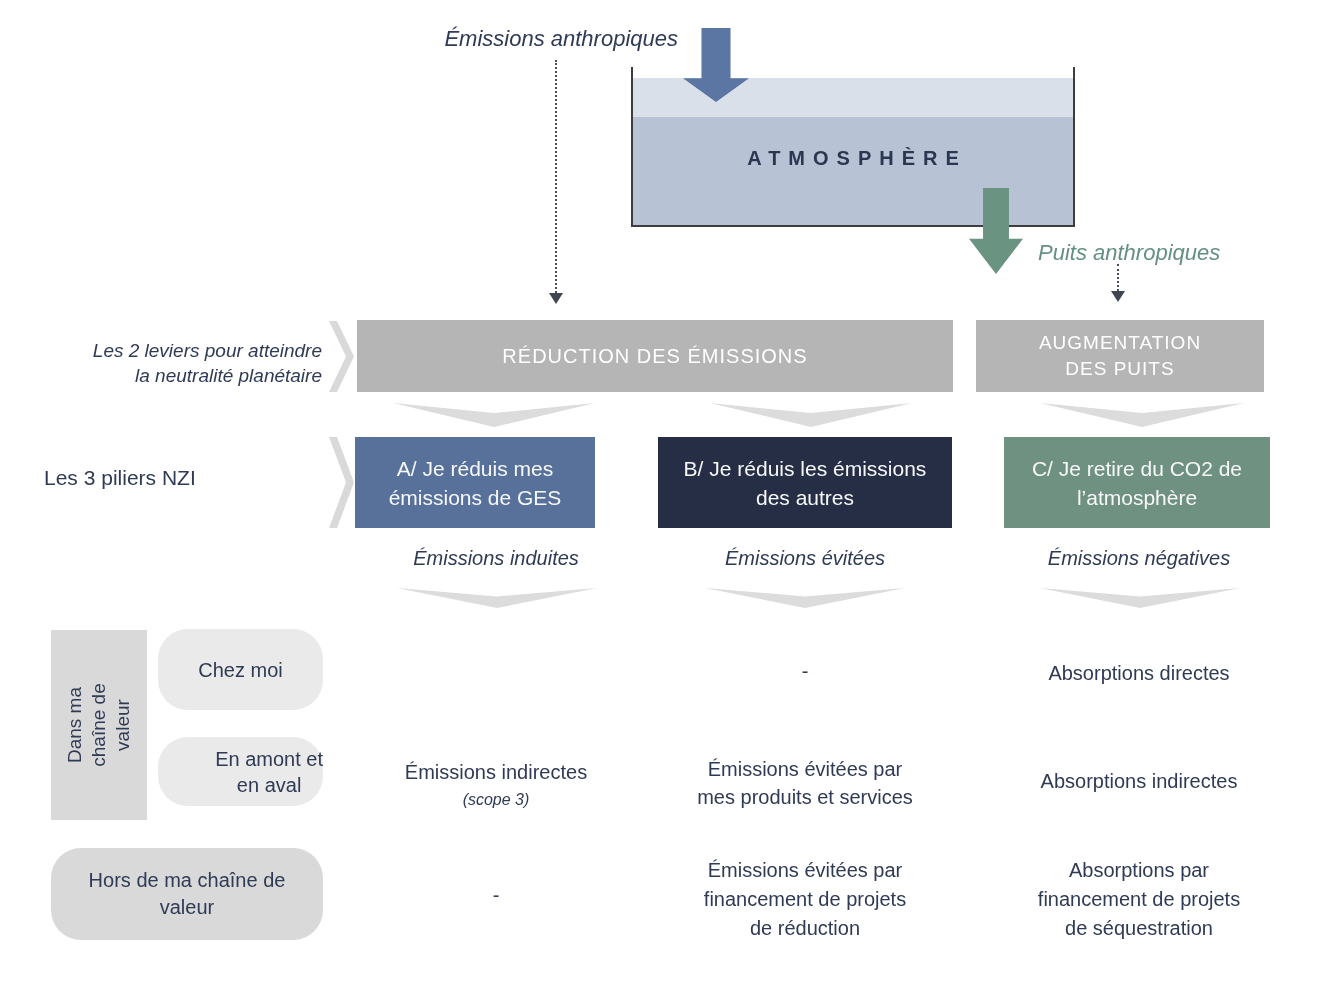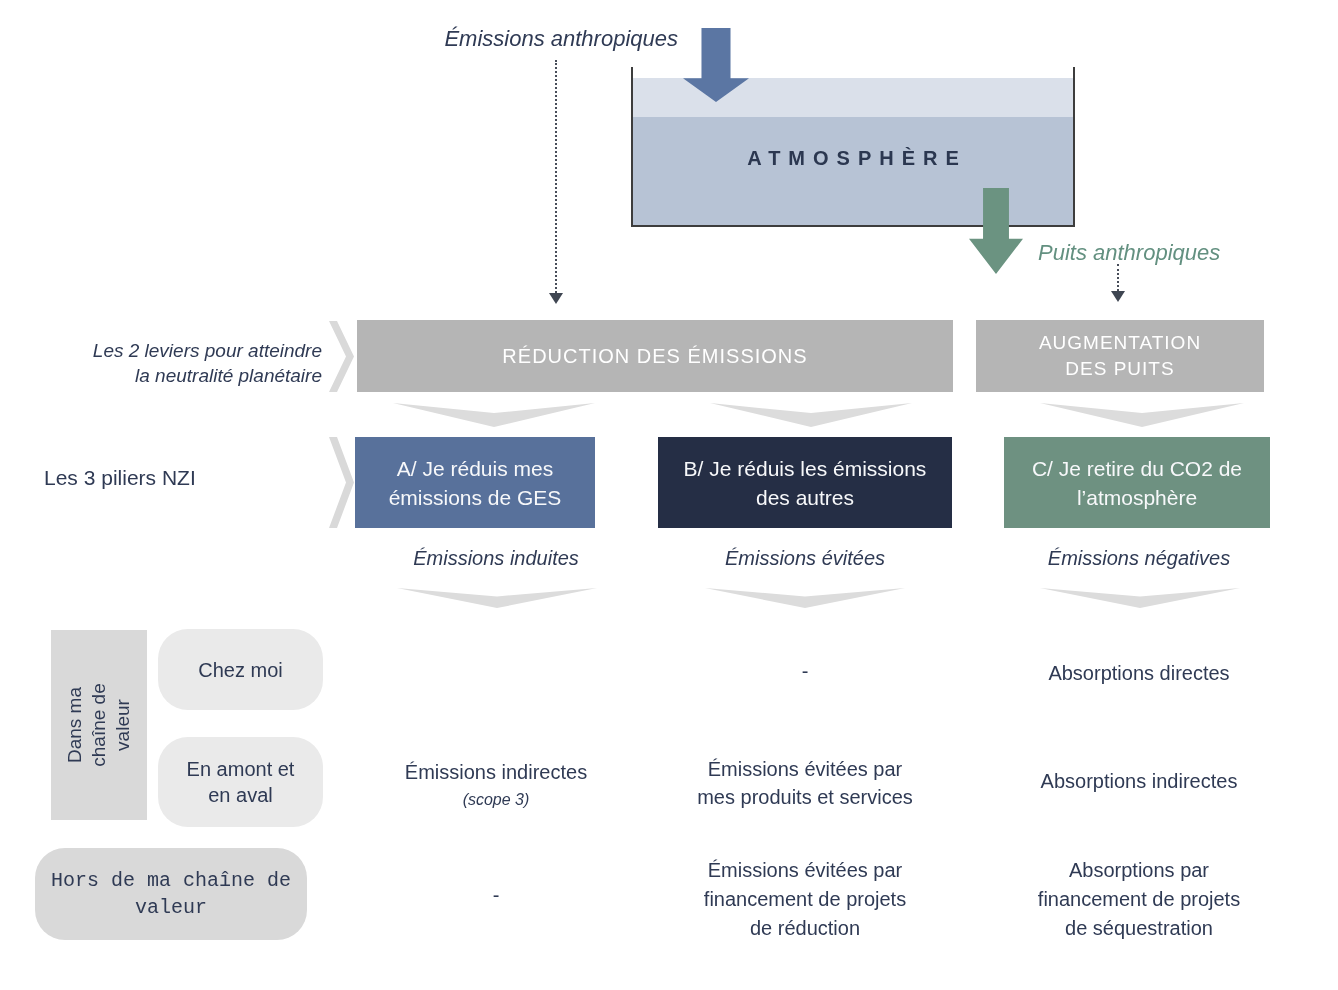--- a/index.html
+++ b/index.html
@@ -66,22 +66,22 @@
   .flow-c{left:989px;top:547px;}
 
   
   .grp{left:51px;top:630px;width:96px;height:190px;background:#d9d9d9;}
   .grp-inner{position:absolute;left:50%;top:50%;width:190px;height:96px;
              transform:translate(-50%,-50%) rotate(-90deg);display:flex;align-items:center;
              justify-content:center;text-align:center;font-size:19px;line-height:24px;}
   .hdrbox{display:flex;align-items:center;justify-content:center;text-align:center;
           font-size:20px;line-height:26px;color:#2f3a54;border-radius:30px;}
   .hdr1{left:158px;top:629px;width:165px;height:81px;background:#eaeaea;}
-  .hdr2{left:158px;top:737px;width:165px;height:90px;background:#eaeaea;}
-  .hdr3{left:35px;top:848px;width:272px;height:92px;background:#d9d9d9;font-size:20px;line-height:27px;font-family:Liberation Mono, monospace;}
+  .hdr2{left:158px;top:737px;width:165px;height:69px;background:#eaeaea;justify-content:flex-end;}
+  .hdr3{left:51px;top:848px;width:272px;height:92px;background:#d9d9d9;font-size:20px;line-height:27px;}
 
   .cell{width:320px;text-align:center;font-size:20px;line-height:26px;}
   .scope{font-size:16px;font-style:italic;margin-top:2px;}
   .c-a1{left:336px;top:651px;}
   .c-b1{left:645px;top:658px;}
   .c-c1{left:979px;top:660px;}
   .c-a2{left:336px;top:759px;}
   .c-b2{left:645px;top:755px;line-height:28px;}
   .c-c2{left:979px;top:768px;}
   .c-a3{left:336px;top:882px;}

